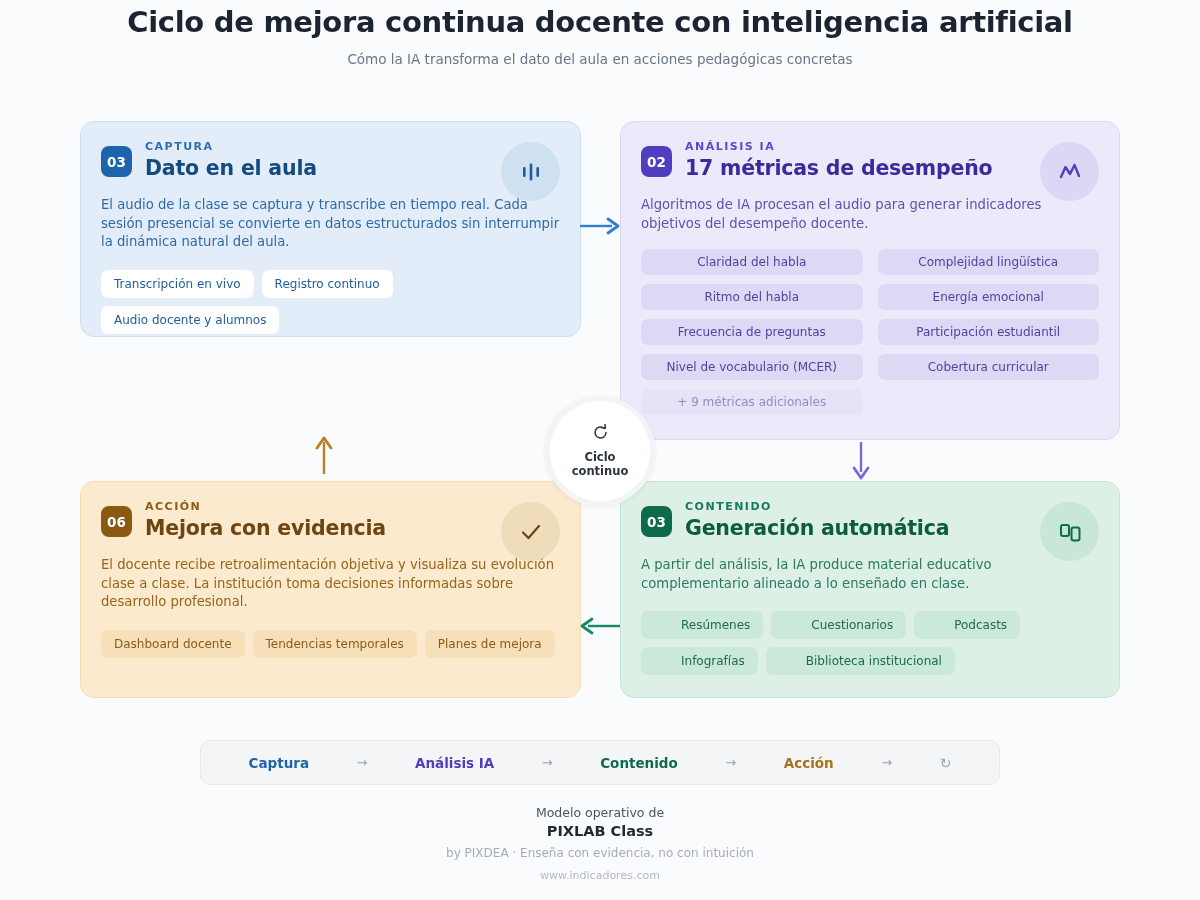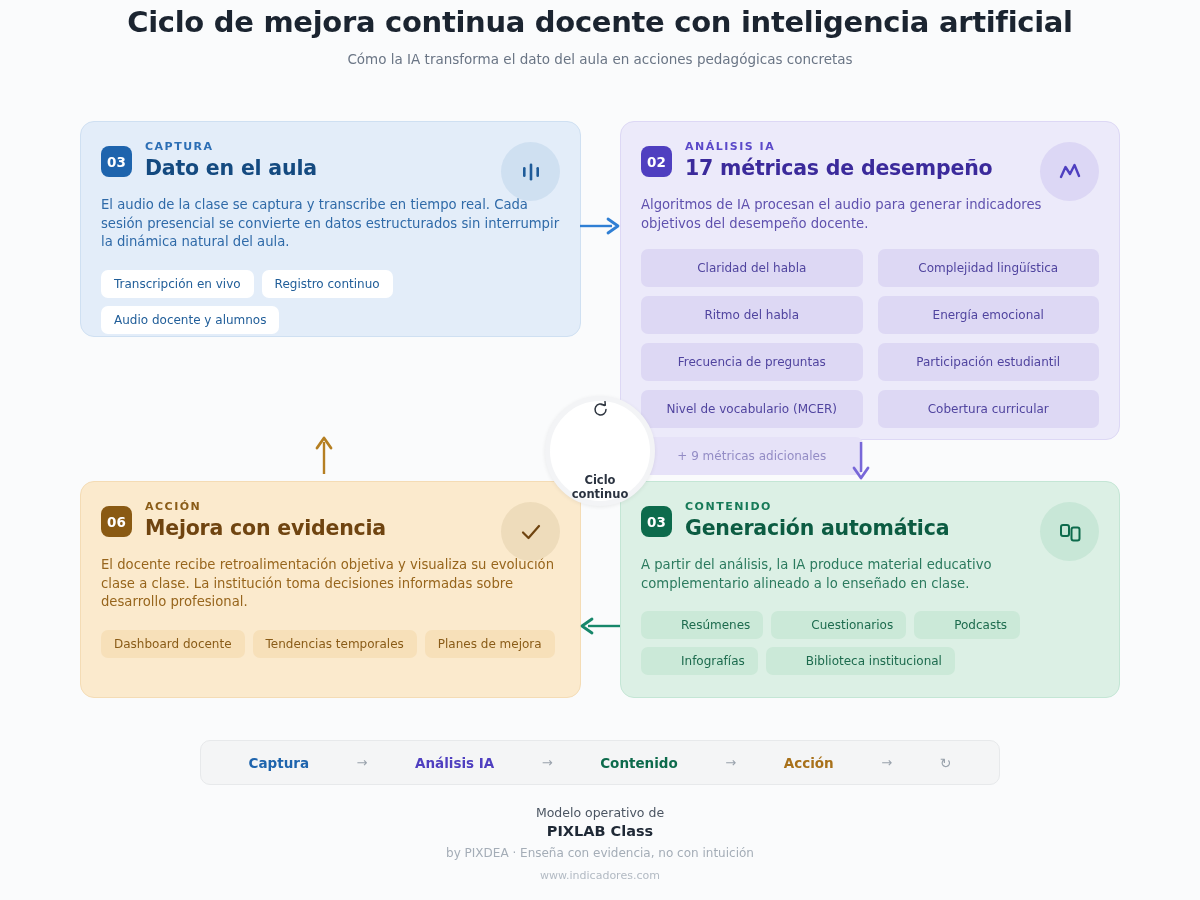--- a/index.html
+++ b/index.html
@@ -77,21 +77,21 @@
   #card-02 .kicker { color: #5b49c9; }
   #card-02 .card-title { color: #3b2a9b; }
   #card-02 .card-body { color: #5f51ae; }
   #card-02 .icon-circle { background: #dcd7f5; }
   .metric-grid {
     display: grid; grid-template-columns: 1fr 1fr;
     gap: 9px 15px; margin-top: 16px;
   }
   .metric {
     background: #ddd8f4; color: #50449f; font-size: 12px;
-    text-align: center; padding: 12px 6px; border-radius: 7px;
+    text-align: center; padding: 6px 6px; border-radius: 7px;
   }
   .metric.more { background: #e6e2f8; color: #938cc5; }
 
   
   #card-03 {
     left: 620px; top: 481px; width: 500px; height: 217px;
     background: #dcf0e5; border: 1px solid #c4e6d5;
   }
   #card-03 .badge { background: #0d6b4c; }
   #card-03 .kicker { color: #177a58; }
@@ -118,21 +118,21 @@
   #arrow-down  { left: 849px; top: 440px; }
   #arrow-left  { left: 578px; top: 614px; }
   #arrow-up    { left: 312px; top: 432px; }
 
   
   #cycle-hub {
     position: absolute; left: 545px; top: 396px;
     width: 110px; height: 110px; border-radius: 50%;
     background: #ffffff; border: 5px solid #f3f4f6;
     display: flex; flex-direction: column;
-    align-items: center; justify-content: space-between;
+    align-items: center; justify-content: center;
     box-shadow: 0 1px 4px rgba(0,0,0,0.07);
     z-index: 5;
   }
   #cycle-hub .hub-icon { color: #2f3640; margin-bottom: 5px; }
   #cycle-hub .hub-label {
     font-size: 11.5px; font-weight: bold; color: #2b3340;
     text-align: center; line-height: 1.22;
   }
 
   

